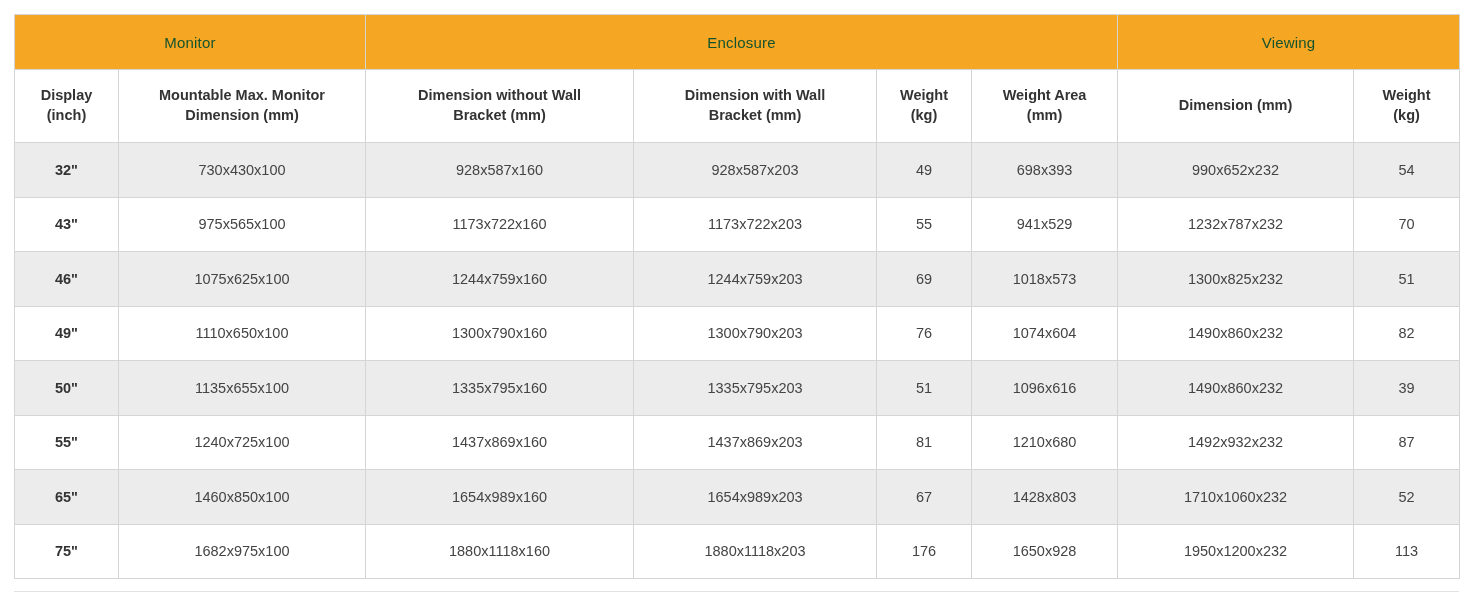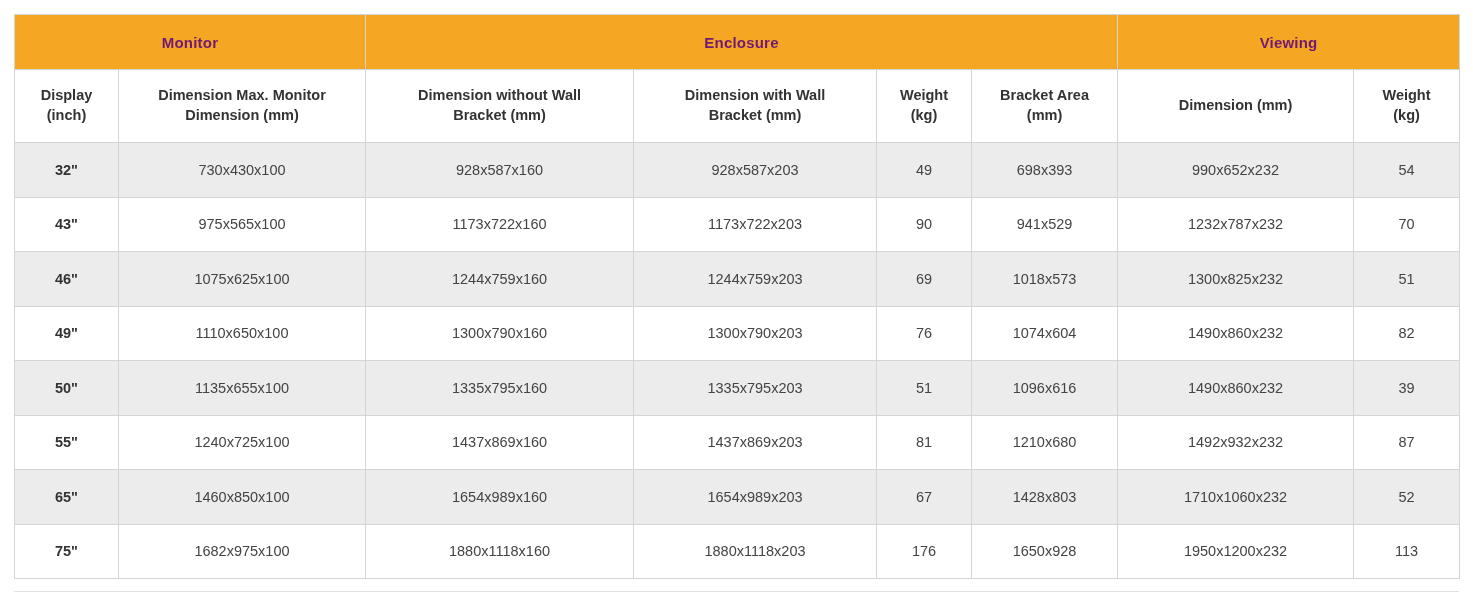--- a/index.html
+++ b/index.html
@@ -26,23 +26,23 @@
   }
   table.spec td, table.spec th {
     border: 1px solid #d5d5d5;
     padding: 0;
     text-align: center;
     vertical-align: middle;
   }
   
   .group-head th {
     background: #f5a623;
-    color: #701a75;
+    color: #14532d;
     font-size: 15px;
-    font-weight: bold;
+    font-weight: normal;
     height: 54px;
     border: 1px solid #f5a623;
     letter-spacing: .2px;
   }
   
   .col-head th {
     background: #ffffff;
     color: #333333;
     font-size: 14.5px;
     font-weight: bold;
@@ -103,37 +103,37 @@
           <th colspan="2">Monitor</th>
           <th colspan="4">Enclosure</th>
           <th colspan="2">Viewing</th>
         </tr>
       <tr class="col-head" id="colhead-row">
           <th>
             <span>Display</span>
             <span>(inch)</span>
           </th>
           <th>
-            <span>Dimension Max. Monitor</span>
+            <span>Mountable Max. Monitor</span>
             <span>Dimension (mm)</span>
           </th>
           <th>
             <span>Dimension without Wall</span>
             <span>Bracket (mm)</span>
           </th>
           <th>
             <span>Dimension with Wall</span>
             <span>Bracket (mm)</span>
           </th>
           <th>
             <span>Weight</span>
             <span>(kg)</span>
           </th>
           <th>
-            <span>Bracket Area</span>
+            <span>Weight Area</span>
             <span>(mm)</span>
           </th>
           <th>
             <span>Dimension (mm)</span>
           </th>
           <th>
             <span>Weight</span>
             <span>(kg)</span>
           </th>
         </tr>
@@ -147,21 +147,21 @@
           <td>49</td>
           <td>698x393</td>
           <td>990x652x232</td>
           <td>54</td>
         </tr>
         <tr class="even">
           <td class="display-cell">43"</td>
           <td>975x565x100</td>
           <td>1173x722x160</td>
           <td>1173x722x203</td>
-          <td>90</td>
+          <td>55</td>
           <td>941x529</td>
           <td>1232x787x232</td>
           <td>70</td>
         </tr>
         <tr class="odd">
           <td class="display-cell">46"</td>
           <td>1075x625x100</td>
           <td>1244x759x160</td>
           <td>1244x759x203</td>
           <td>69</td>

